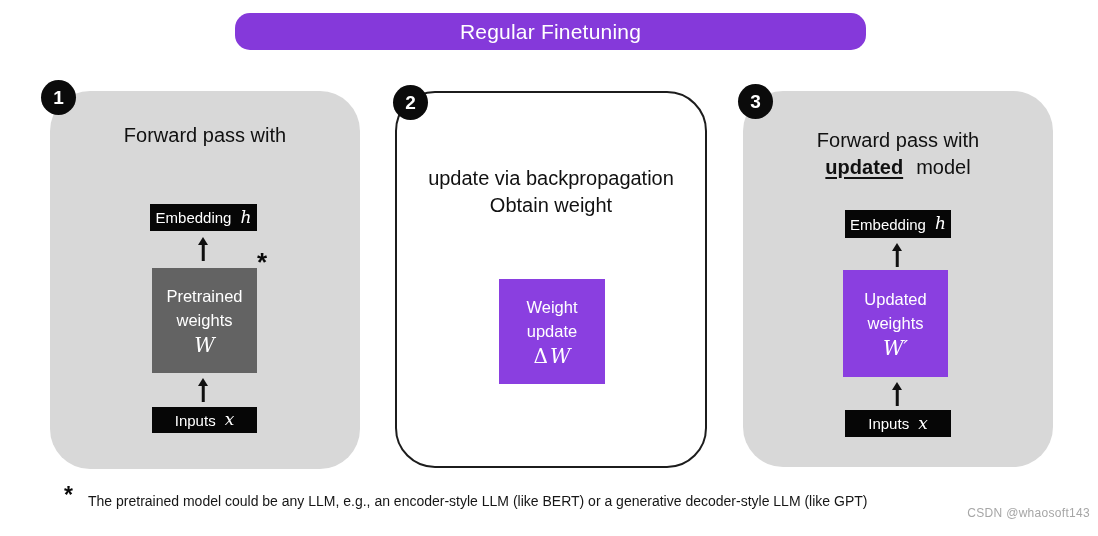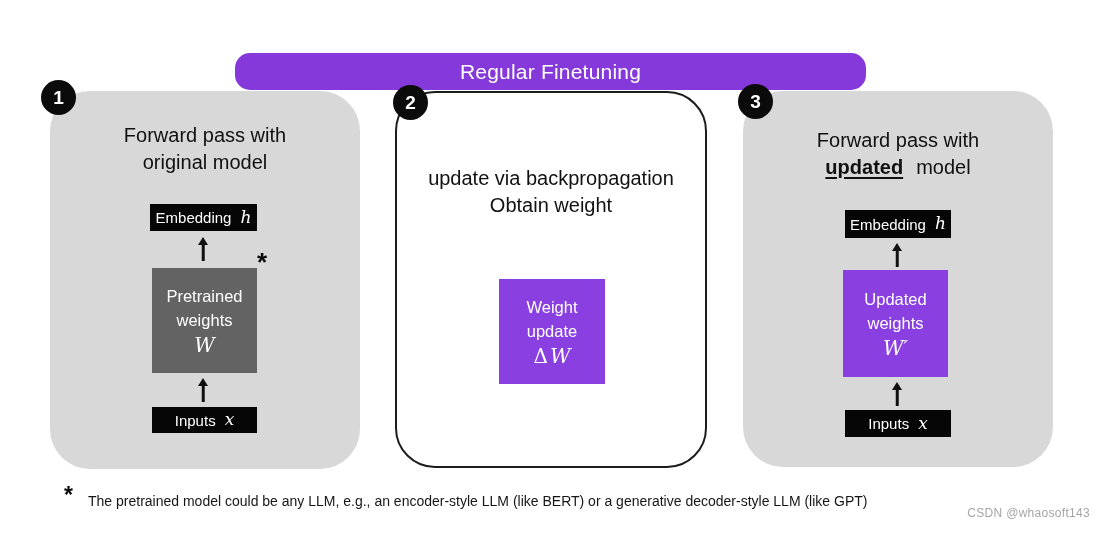--- a/index.html
+++ b/index.html
@@ -6,21 +6,21 @@
   .stage {
     position:relative; width:1098px; height:536px; background:#ffffff;
     font-family:"Liberation Sans", sans-serif; overflow:hidden; color:#111;
   }
 
   
   .banner {
     position:absolute; left:235px; top:13px; width:631px; height:37px;
     background:var(--banner-purple,#8539da); border-radius:15px;
     display:flex; align-items:center; justify-content:center;
-    color:#ffffff; font-size:21px; font-weight:500; letter-spacing:.2px;margin-top:40px;
+    color:#ffffff; font-size:21px; font-weight:500; letter-spacing:.2px;
   }
 
   
   .badge {
     position:absolute; width:35px; height:35px; border-radius:50%;
     background:#0b0b0b; color:#ffffff; font-size:19px; font-weight:700;
     display:flex; align-items:center; justify-content:center; z-index:5;
   }
   #badge1 { left:41px;  top:80px; }
   #badge2 { left:393px; top:85px; }
@@ -118,21 +118,20 @@
   <div class="badge" id="badge2">
     <span>2</span>
   </div>
   <div class="badge" id="badge3">
     <span>3</span>
   </div>
 
   <div class="panel" id="panel1">
     <div class="ptitle">
       <div>Forward pass with</div>
-      <div>original model</div>
     </div>
 
     <div class="blackbox" id="p1-embed">
       <span>Embedding</span>
       <span class="math smallvar">h</span>
     </div>
 
     <div class="arrow" id="p1-arrow1"></div>
 
     <div class="bigbox graybox" id="p1-weights">

